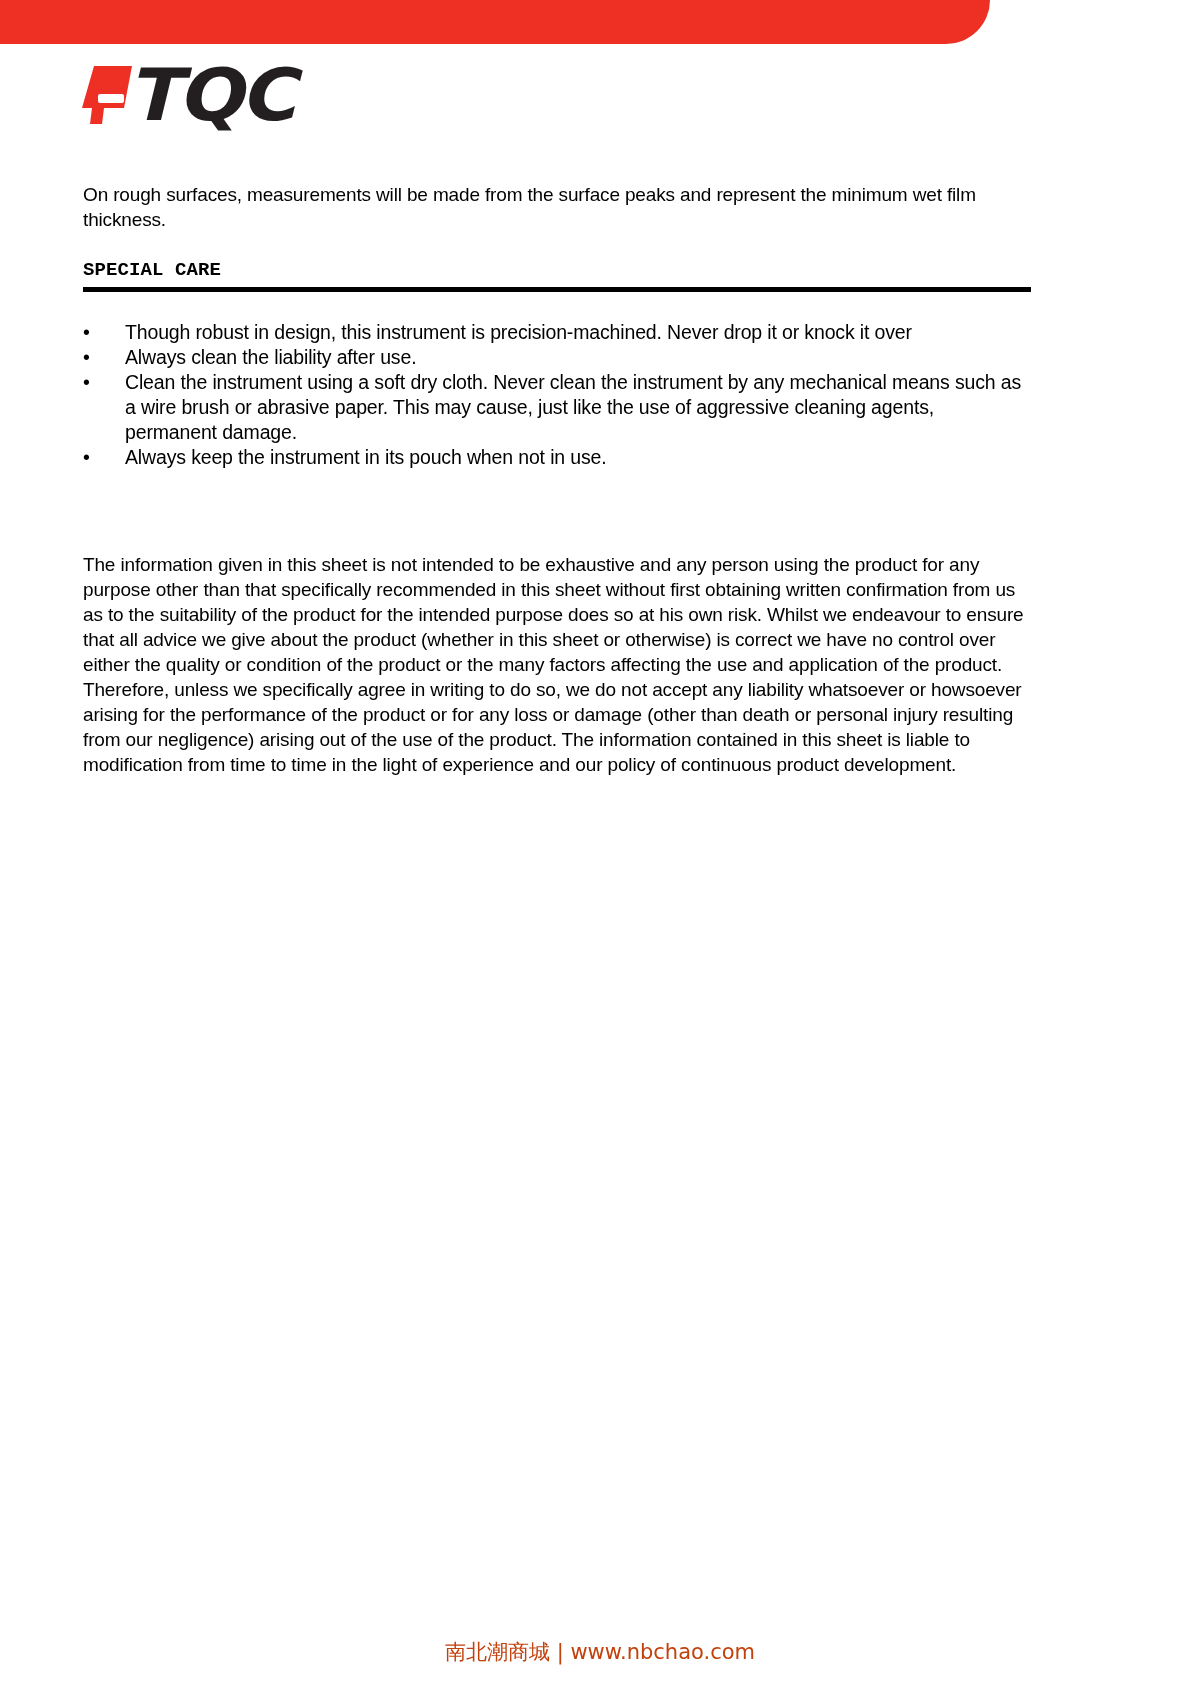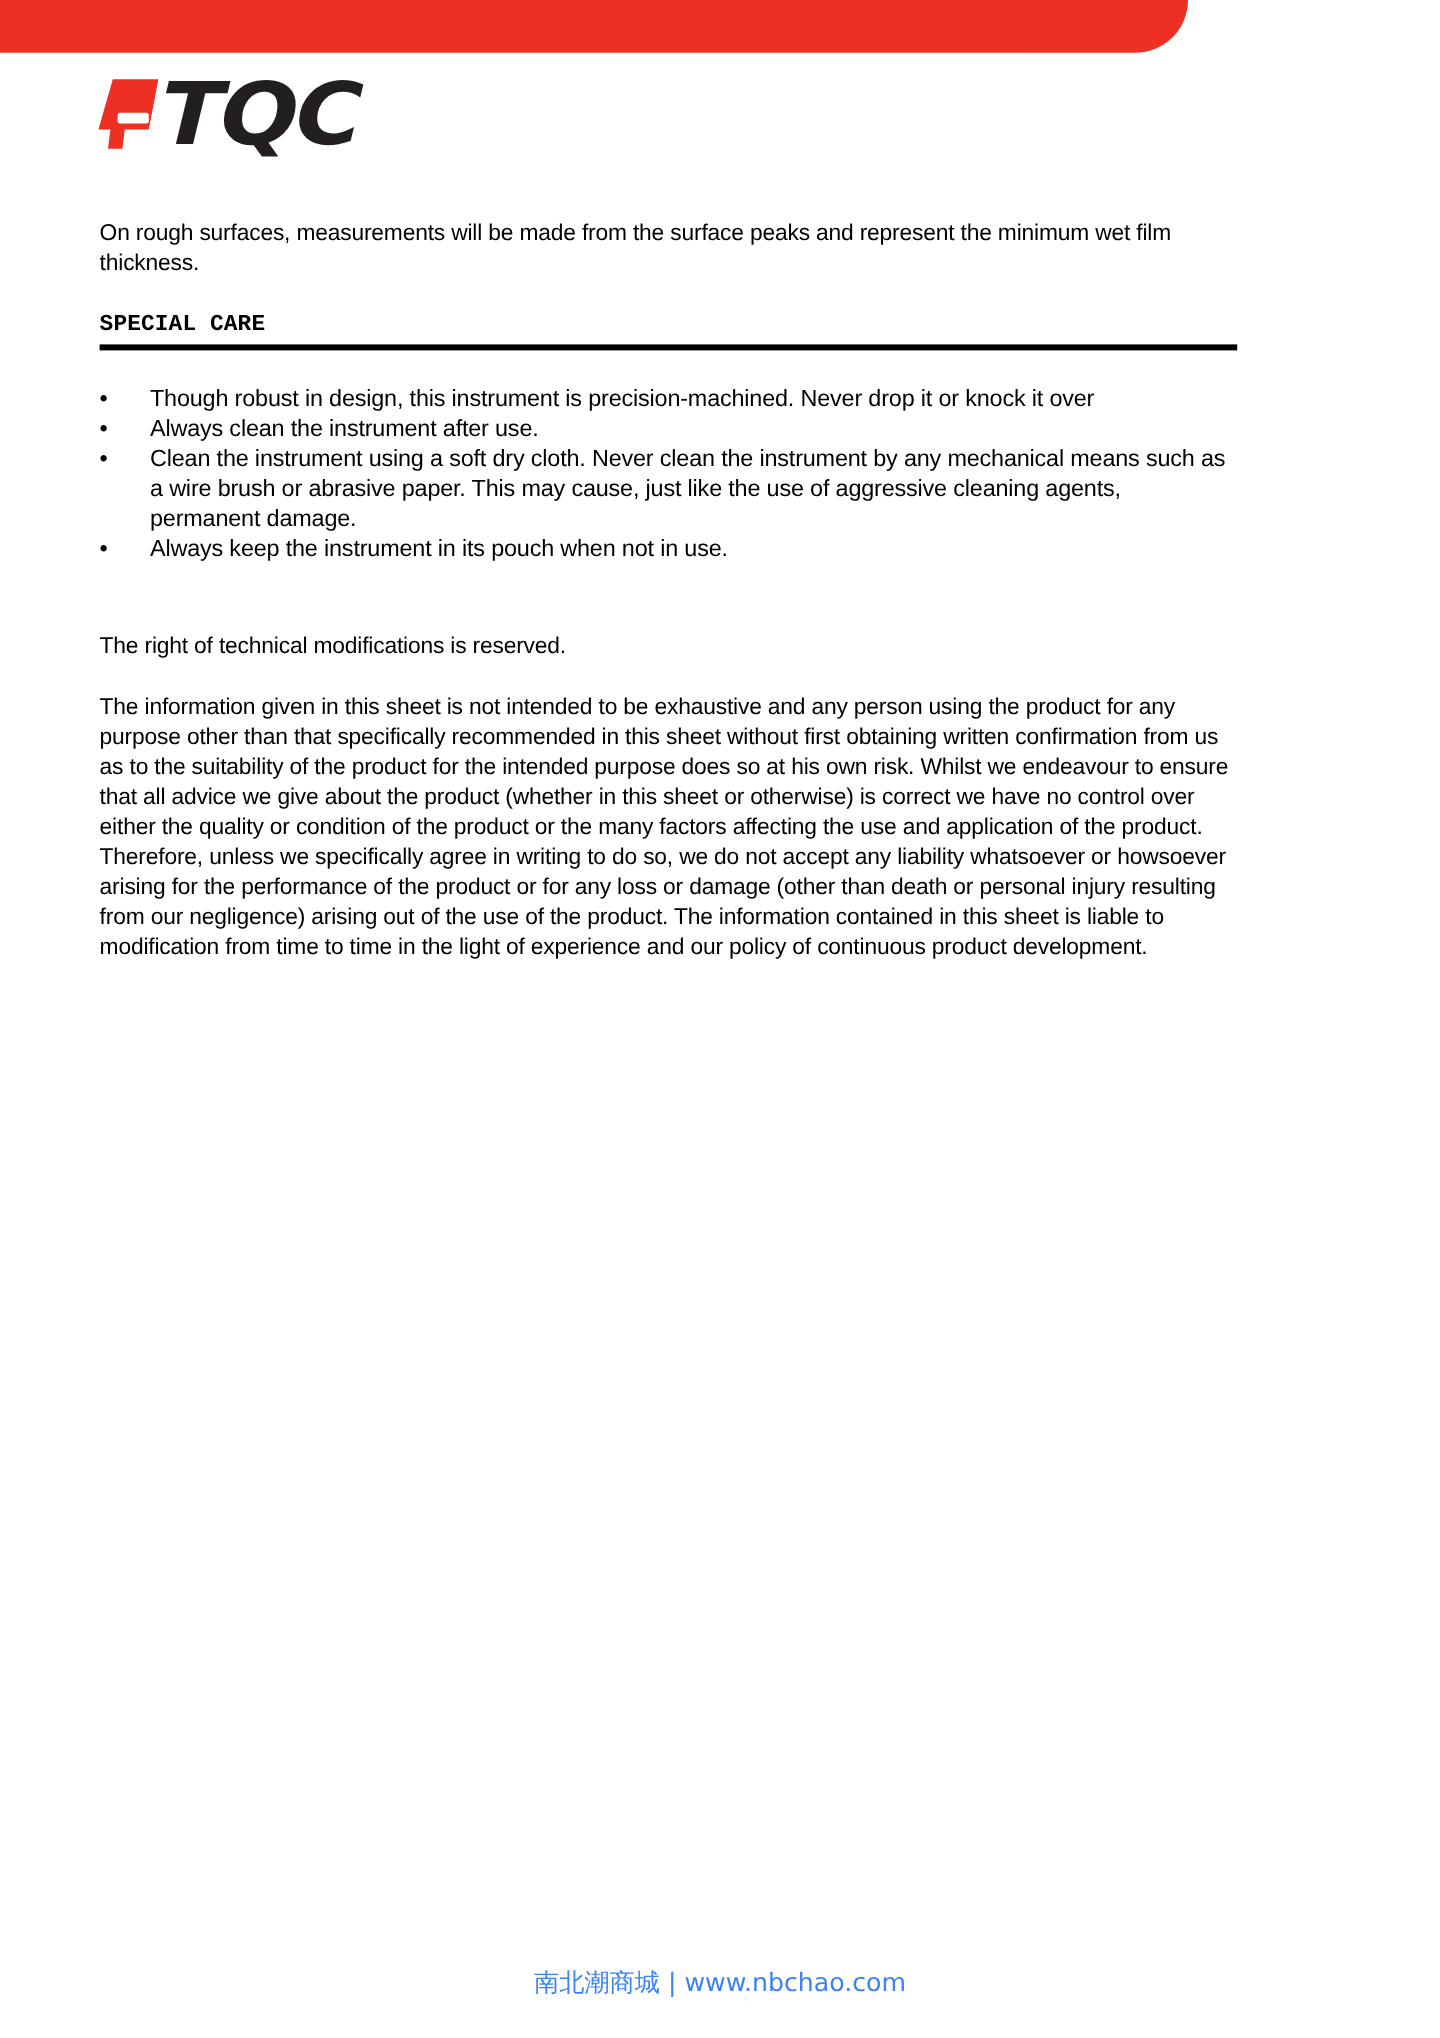--- a/index.html
+++ b/index.html
@@ -151,21 +151,21 @@
 
   
   .page-footer {
     position: absolute;
     left: 0;
     bottom: 32px;
     width: 1200px;
     text-align: center;
     font-size: 21px;
     line-height: 28px;
-    color: #3b82f6;
+    color: #c2410c;
     font-family: "DejaVu Sans", sans-serif;
   }
 </style>
 </head>
 <body>
 
 <div class="header-banner"></div>
 
 <div class="header-zone">
 
@@ -195,38 +195,37 @@
 
   <div class="spacer-md"></div>
 
   <ul class="bullet-list">
     <li>
       <span class="bullet-dot">•</span>
       <span>Though robust in design, this instrument is precision-machined. Never drop it or knock it over</span>
     </li>
     <li>
       <span class="bullet-dot">•</span>
-      <span>Always clean the instrument after use.</span>
+      <span>Always clean the liability after use.</span>
     </li>
     <li>
       <span class="bullet-dot">•</span>
       <span>Clean the instrument using a soft dry cloth. Never clean the instrument by any mechanical means such as a wire brush or abrasive paper. This may cause, just like the use of aggressive cleaning agents, permanent damage.</span>
     </li>
     <li>
       <span class="bullet-dot">•</span>
       <span>Always keep the instrument in its pouch when not in use.</span>
     </li>
   </ul>
 
   <div class="spacer-lg"></div>
 
 
   <div class="spacer-md"></div>
 
-  <p class="para">The right of technical modifications is reserved.</p>
 
   <div class="spacer-md"></div>
 
   <p class="para">The information given in this sheet is not intended to be exhaustive and any person using the product for any purpose other than that specifically recommended in this sheet without first obtaining written confirmation from us as to the suitability of the product for the intended purpose does so at his own risk.  Whilst we endeavour to ensure that all advice we give about the product (whether in this sheet or otherwise) is correct we have no control over either the quality or condition of the product or the many factors affecting the use and application of the product. Therefore, unless we specifically agree in writing to do so, we do not accept any liability whatsoever or howsoever arising for the performance of the product or for any loss or damage (other than death or personal injury resulting from our negligence) arising out of the use of the product. The information contained in this sheet is liable to modification from time to time in the light of experience and our policy of continuous product development.</p>
 
 </div>
 
 <div class="page-footer">南北潮商城 | www.nbchao.com</div>
 
 </body></html>

